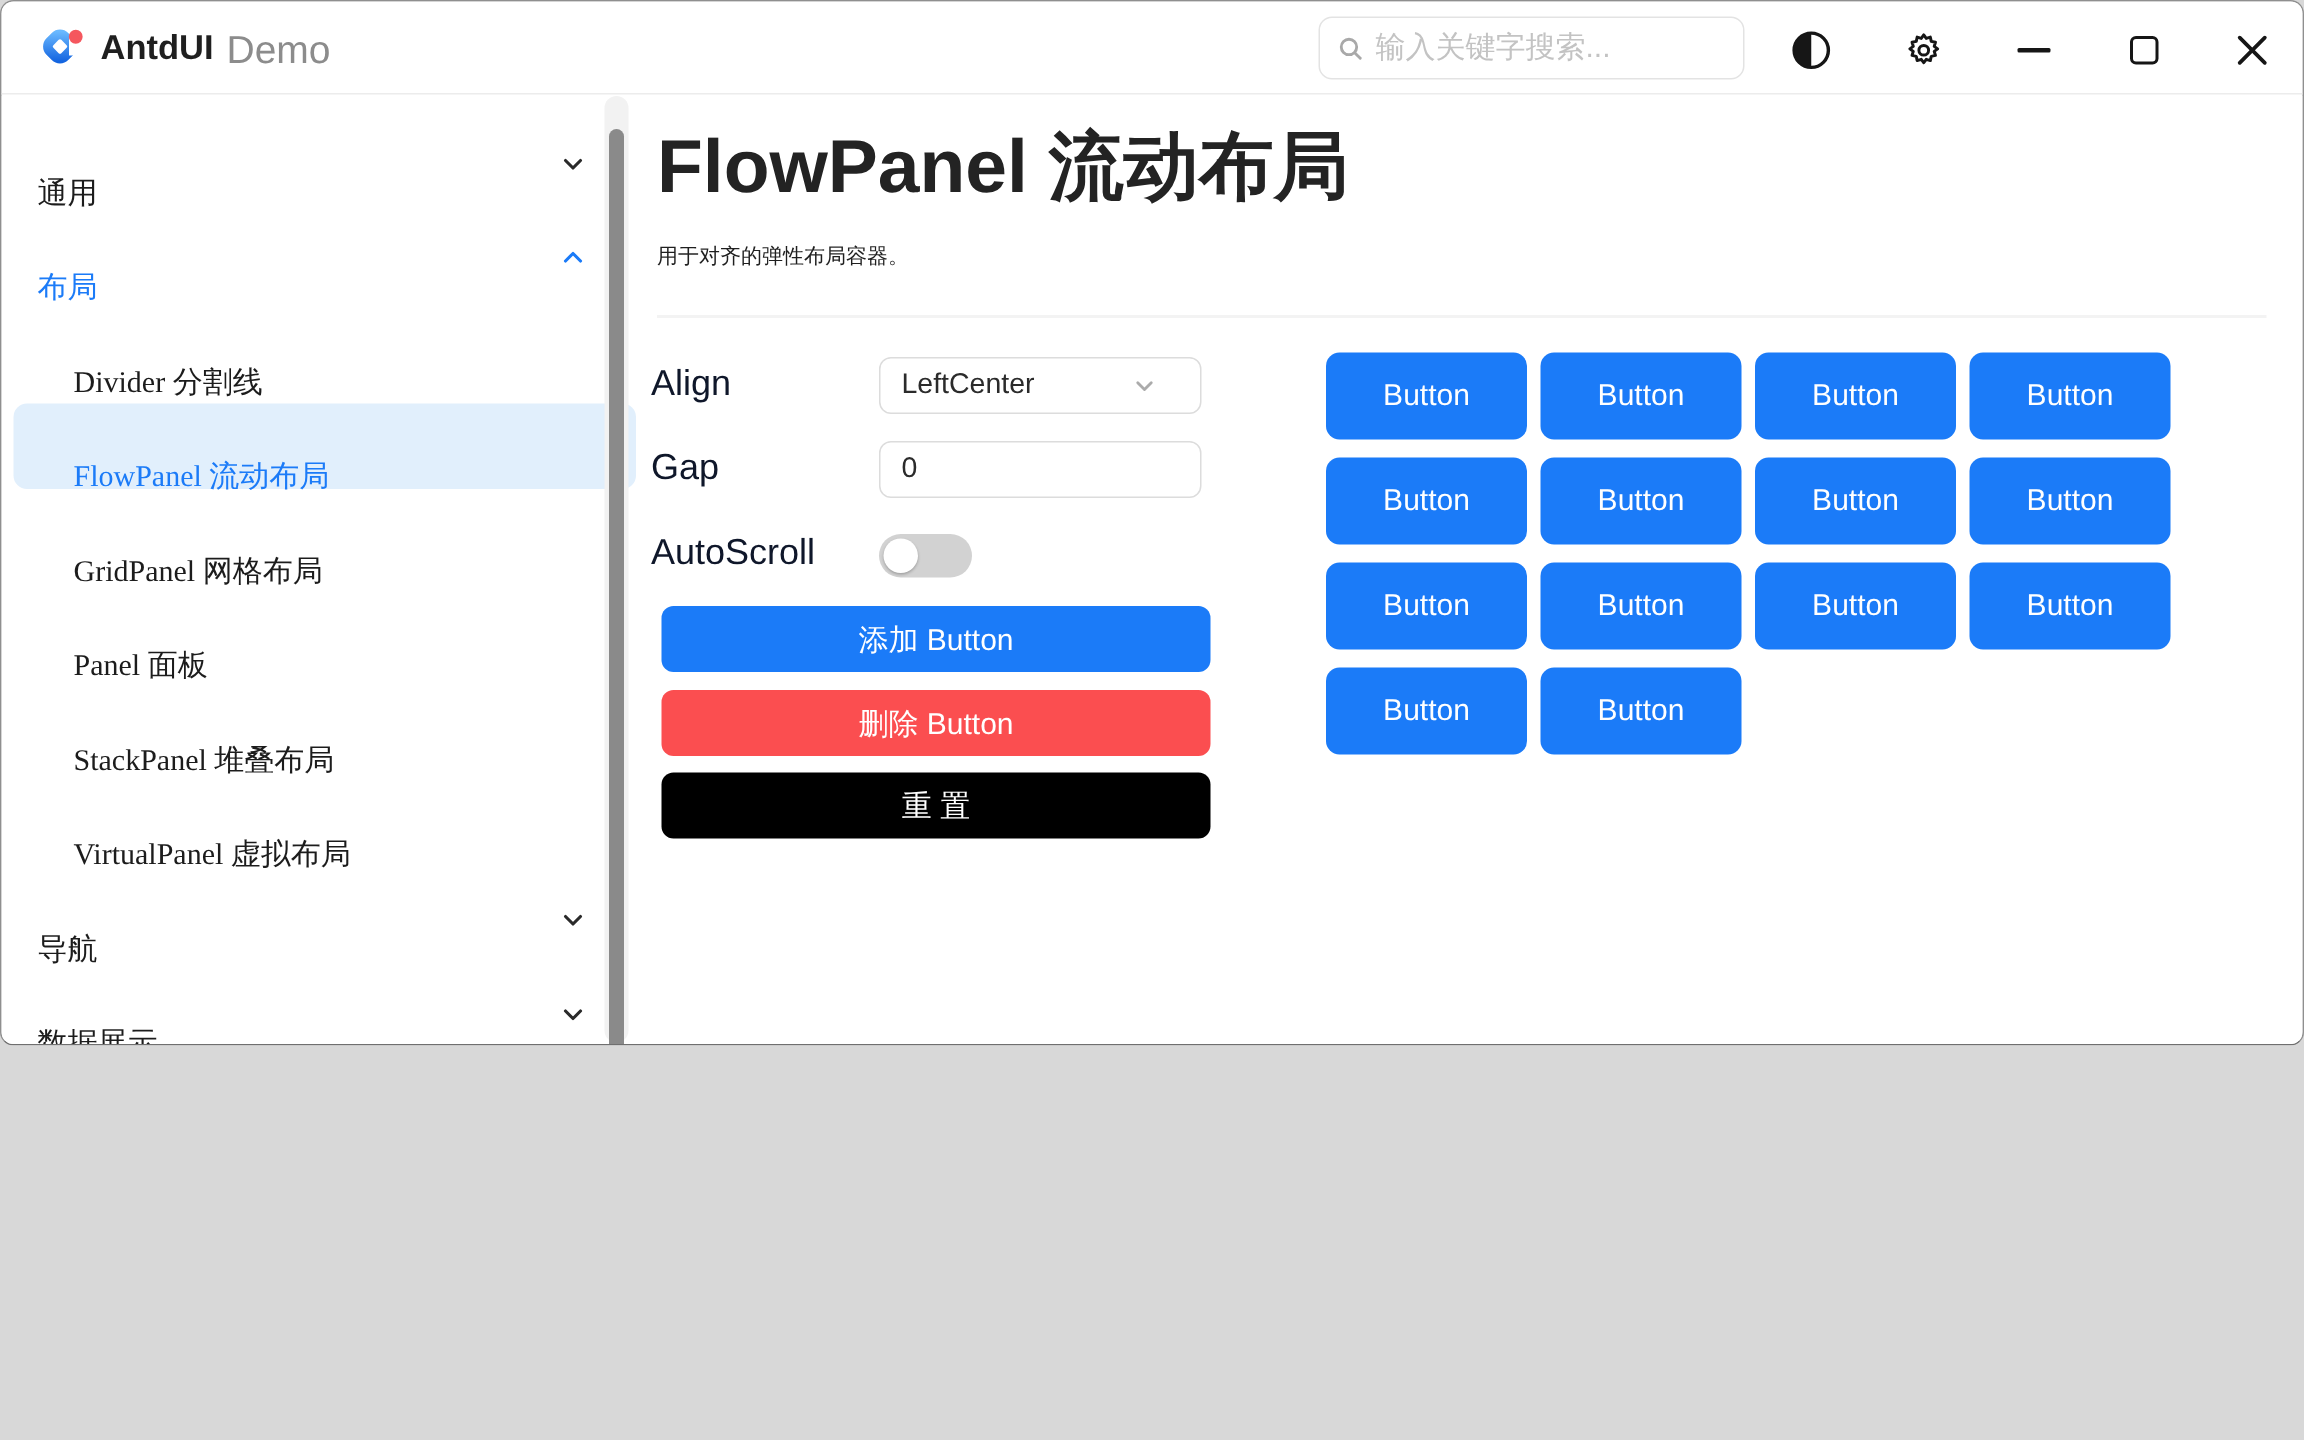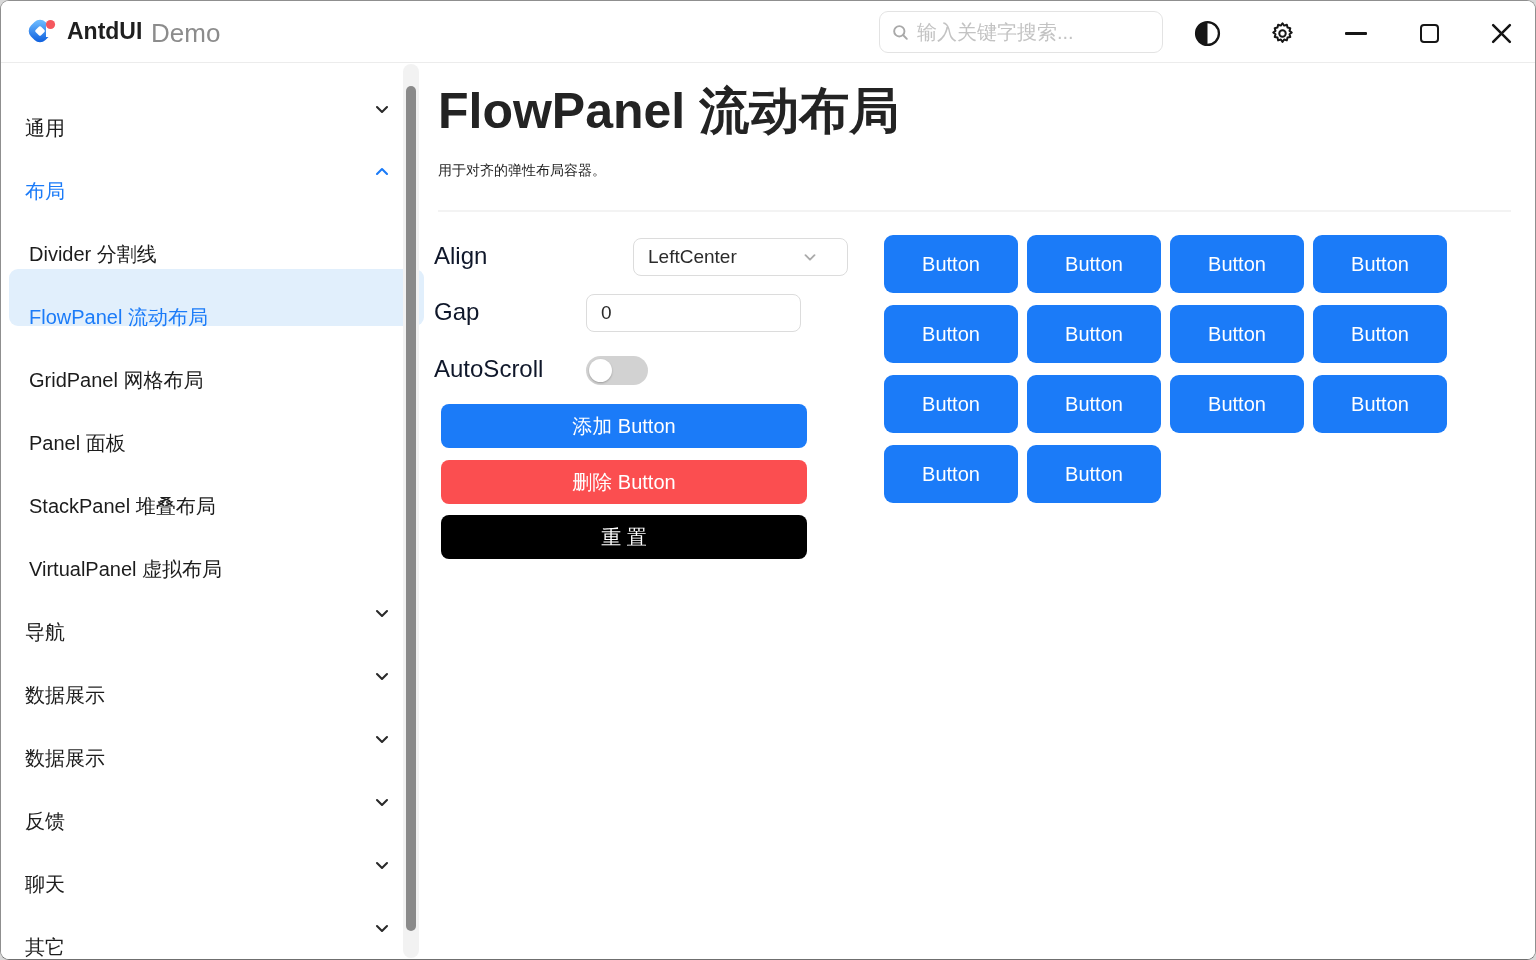--- a/index.html
+++ b/index.html
@@ -1,17 +1,17 @@
 <!DOCTYPE html>
 <html><head>
 <meta charset="utf-8">
 <style>
   * { margin:0; padding:0; box-sizing:border-box; }
   html,body { width:1536px; height:960px; background:#d8d8d8; font-family:"Liberation Sans","DejaVu Sans",sans-serif; }
-  .window { position:absolute; left:0; top:0; width:1536px; height:960px;
+  .window { position:absolute; left:0; top:0; width:1536px; height:697px;
     background:#ffffff; border:1px solid #8f8f8f; border-bottom-color:#6f6f6f;
     border-radius:9px; overflow:hidden; }
 
   
   .titlebar { position:absolute; left:0; top:0; right:0; height:62px; background:#fff;
     border-bottom:1px solid #ececec; }
   .logo { position:absolute; left:20px; top:11px; }
   .app-name { position:absolute; left:66px; top:17px; font-size:23px; font-weight:600; color:#1f1f1f; }
   .app-sub  { position:absolute; left:150px; top:17px; font-size:26px; font-weight:400; color:#8c8c8c; }
   .search { position:absolute; left:878px; top:10px; width:284px; height:42px;
@@ -24,21 +24,21 @@
     display:flex; align-items:center; justify-content:center; cursor:pointer; padding:0; }
   .tb-theme { left:1188px; } .tb-gear { left:1263px; } .tb-min { left:1337px; }
   .tb-max { left:1410px; } .tb-close { left:1482px; }
   .min-glyph { width:22px; height:3px; background:#161616; border-radius:1px; }
   .max-glyph { width:19px; height:19px; border:2.4px solid #161616; border-radius:4px; }
 
   
   .sidebar { position:absolute; left:0; top:63px; width:425px; bottom:0; background:#fff; padding-top:13px; }
   .side-row { position:relative; height:63px; display:flex; align-items:center;
     padding:0 34px 0 24px; font-size:20px; color:#1c1c1c; cursor:pointer; }
-  .side-row.child { padding-left:28px; }
+  .side-row.child { padding-left:48px;font-family:Liberation Serif, serif; }
   .side-row .lbl { position:relative; z-index:1;margin-top:39px; }
   .side-row .chev { margin-left:auto; position:relative; z-index:1; display:flex; }
   .side-row.active-group .lbl { color:#1b7bf8; }
   .side-row.selected .lbl { color:#1b7bf8; }
   .side-row.selected::before { content:""; position:absolute; left:8px; right:2px; top:3px; bottom:3px;
     background:#e1effc; border-radius:9px; }
 
   .sb-track { position:absolute; left:402px; top:63px; bottom:1px; width:16px;
     background:#f2f2f2; border-radius:8px; }
   .sb-thumb { position:absolute; left:3px; top:22px; width:10px; height:845px;
@@ -48,21 +48,21 @@
   .main { position:absolute; left:425px; top:63px; right:0; bottom:0; background:#fff; }
   .page-title { position:absolute; left:12px; top:14px; font-size:50px; font-weight:600; color:#232323; }
   .page-sub { position:absolute; left:12px; top:98px; font-size:14px; color:#1f1f1f; }
   .divider { position:absolute; left:12px; right:24px; top:146px; height:2px; background:#f3f3f3; }
 
   .ctl-label { position:absolute; left:8px; font-size:24px; color:#0f172a; }
   .lab-align { top:178px; } .lab-gap { top:234px; } .lab-autoscroll { top:291px; }
 
   .select { position:absolute; left:160px; top:174px; width:215px; height:38px;
     border:1px solid #dcdcdc; border-radius:8px; display:flex; align-items:center;
-    padding:0 28px 0 14px; font-size:19px; color:#2b2b2b; background:#fff; cursor:pointer;margin-left:47px; }
+    padding:0 28px 0 14px; font-size:19px; color:#2b2b2b; background:#fff; cursor:pointer; }
   .select .chev { margin-left:auto; display:flex; }
   .txt-input { position:absolute; left:160px; top:230px; width:215px; height:38px;
     border:1px solid #dcdcdc; border-radius:8px; padding:0 14px; font-size:19px; color:#2b2b2b;
     outline:none; font-family:inherit; background:#fff; }
 
   .toggle { position:absolute; left:160px; top:292px; width:62px; height:29px;
     background:#d2d2d2; border-radius:15px; cursor:pointer; }
   .toggle .knob { position:absolute; left:3px; top:3px; width:23px; height:23px; background:#fff;
     border-radius:50%; box-shadow:0 1px 2px rgba(0,0,0,.25); }
 

